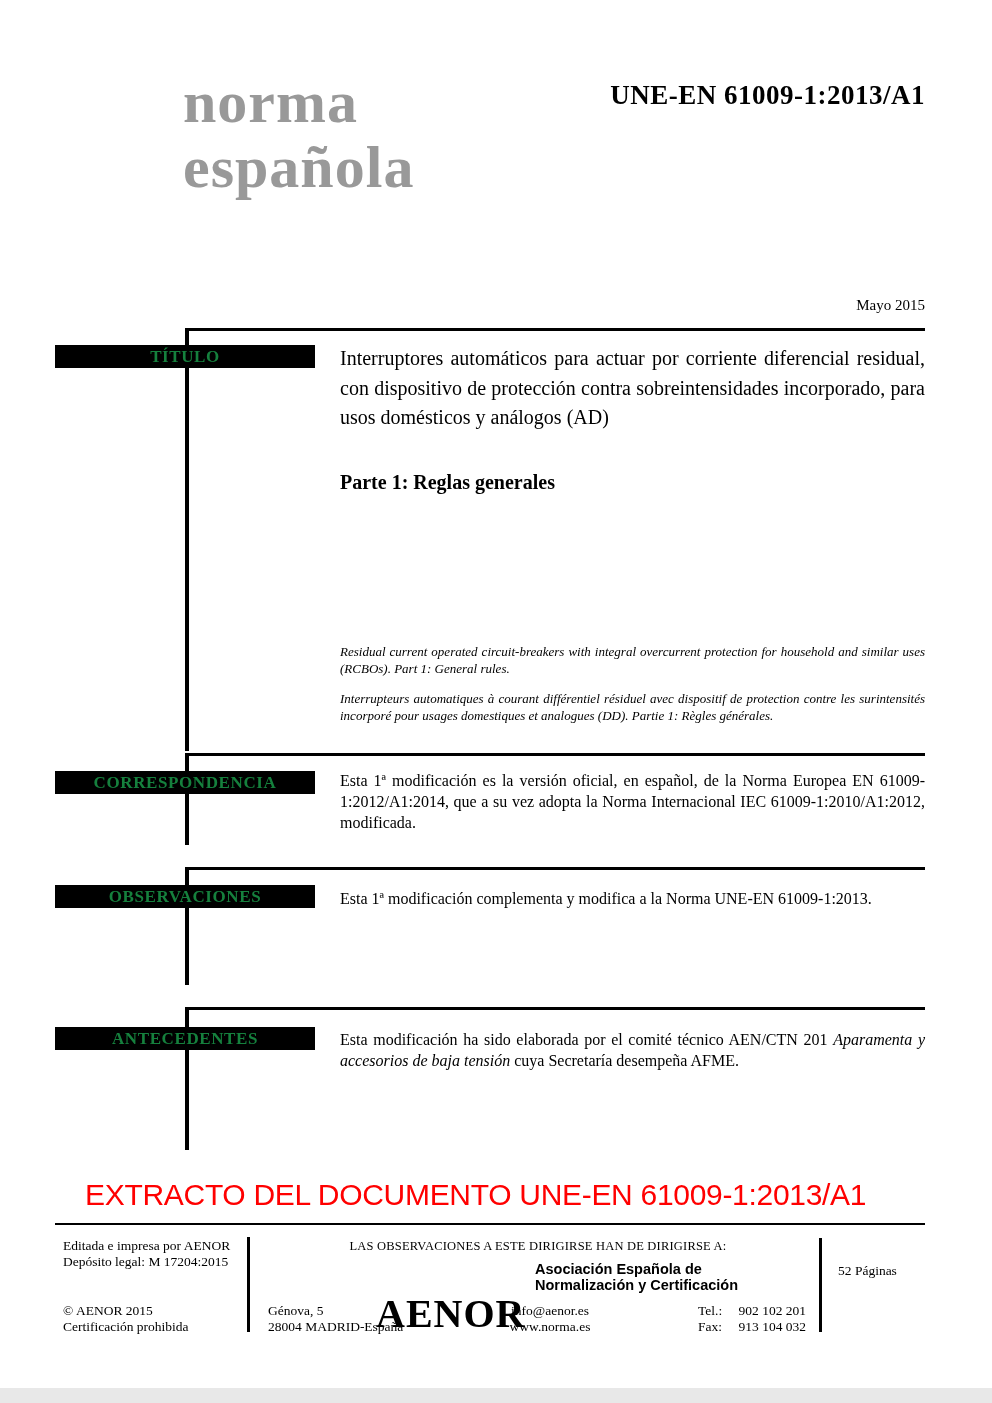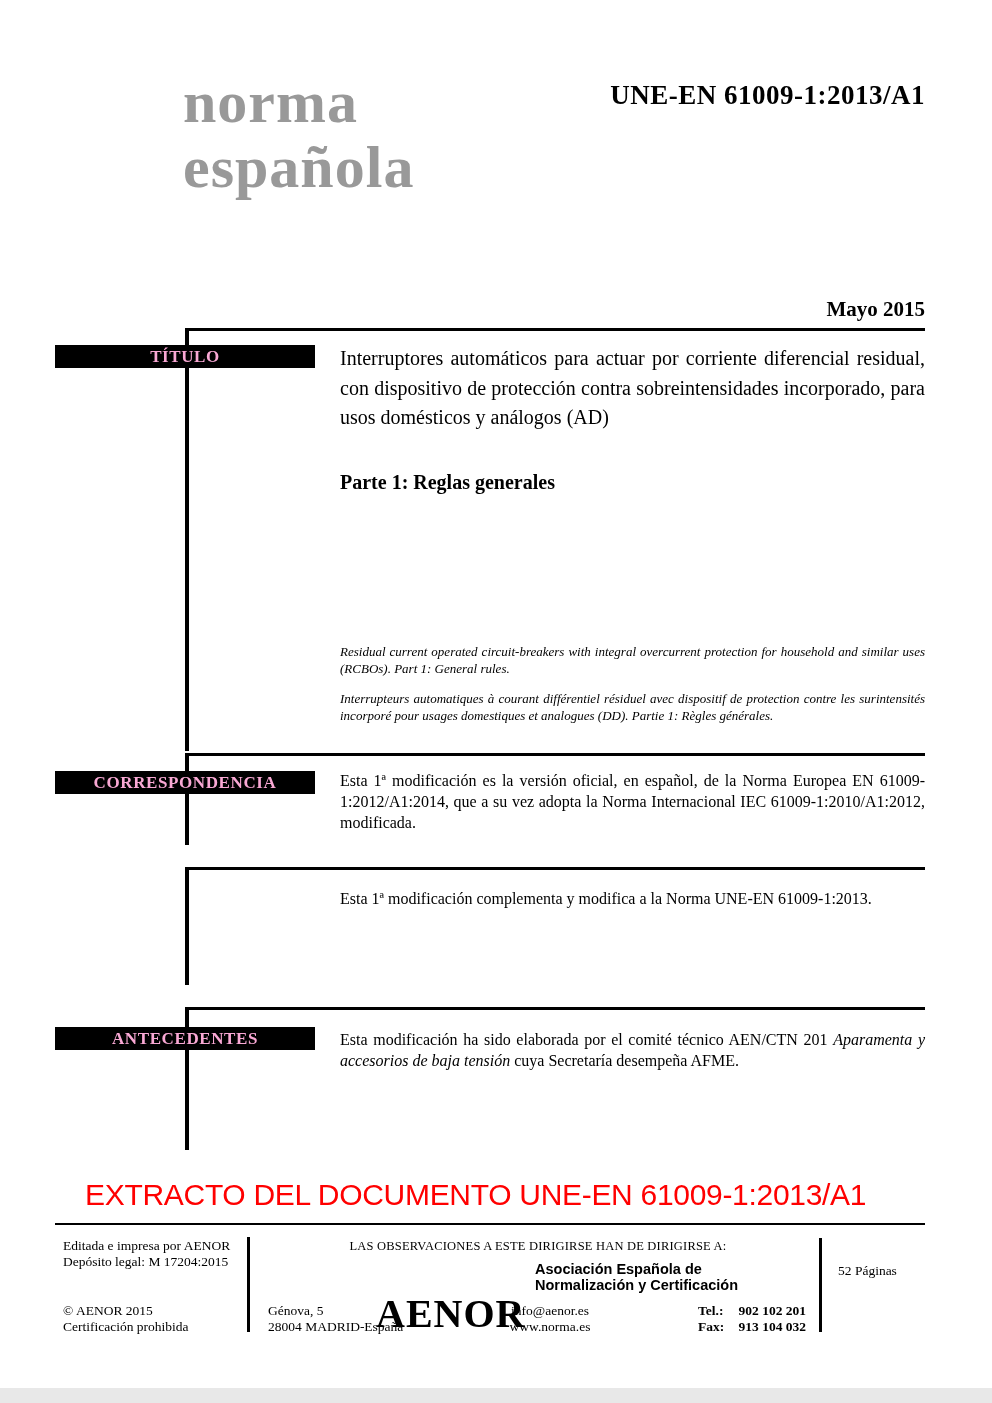--- a/index.html
+++ b/index.html
@@ -4,26 +4,26 @@
 <style>
   * { margin:0; padding:0; box-sizing:border-box; }
   html,body { background:#e8e8e8; }
   body { font-family:"Liberation Serif", serif; color:#000; }
   .page { position:relative; width:992px; height:1388px; background:#ffffff; margin:0 auto; overflow:hidden; }
   .abs { position:absolute; }
 
   
   .logo { left:183px; top:70px; font-size:60px; font-weight:bold; color:#999999; line-height:65px; letter-spacing:1px; }
   .doc-code { right:67px; top:80px; font-size:27px; font-weight:bold; letter-spacing:0.5px; }
-  .pub-date { right:67px; top:297px; font-size:21px; font-weight:bold; }
+  .pub-date { right:67px; top:297px; font-size:15px; font-weight:normal; }
 
   
   .hline { left:186px; width:739px; height:3px; background:#000; }
   .vline { left:185px; width:4px; background:#000; }
-  .label-box { left:55px; width:260px; height:23px; background:#000; color:#f9a8d4;
+  .label-box { left:55px; width:260px; height:23px; background:#000; color:#15803d;
                text-align:center; font-size:17px; font-weight:bold; line-height:23px; letter-spacing:0.6px; }
   .content { left:340px; width:585px; text-align:justify; }
 
   .titulo-hline { top:328px; }   .titulo-vline { top:328px; height:423px; }   .titulo-box { top:345px; }
   .titulo-text { top:344px; font-size:20px; font-weight:normal; line-height:29.5px; }
   .titulo-part { top:471px; font-size:20px; font-weight:bold; }
   .lang { font-style:italic; font-size:13px; line-height:17px; }
   .lang-en { top:643px; }
   .lang-fr { top:690px; }
 
@@ -49,21 +49,21 @@
   .f-div1 { left:247px; top:1237px; height:95px; }
   .f-div2 { left:819px; top:1238px; height:94px; }
   .f-small { font-size:13.5px; line-height:15.5px; }
   .f-left-top { left:63px; top:1238px; }
   .f-left-bottom { left:63px; top:1303px; }
   .f-notice { left:258px; top:1239px; width:560px; text-align:center; font-size:12.5px; letter-spacing:0.2px; }
   .f-aenor { left:376px; top:1294px; font-size:40px; font-weight:bold; letter-spacing:1px; line-height:40px; }
   .f-org { left:535px; top:1261px; font-family:"Liberation Sans", sans-serif; font-size:14.5px; font-weight:bold; line-height:16px; }
   .f-addr { left:268px; top:1303px; }
   .f-net { left:495px; top:1303px; width:110px; text-align:center; }
-  .f-telfax { left:698px; top:1303px; width:108px;font-weight:bold; }
+  .f-telfax { left:698px; top:1303px; width:108px; }
   .f-telfax .row { display:flex; justify-content:space-between; }
   .f-pages { left:838px; top:1263px; }
 </style>
 </head>
 <body>
 
 <div class="page">
 
   <div class="abs logo" style="color: rgb(153, 153, 153);">
     <div>norma</div>
@@ -80,20 +80,21 @@
   <div class="abs content lang lang-en">Residual current operated circuit-breakers with integral overcurrent protection for household and similar uses (RCBOs). Part 1: General rules.</div>
   <div class="abs content lang lang-fr">Interrupteurs automatiques à courant différentiel résiduel avec dispositif de protection contre les surintensités incorporé pour usages domestiques et analogues (DD). Partie 1: Règles générales.</div>
 
   <div class="abs hline corr-hline"></div>
   <div class="abs vline corr-vline"></div>
   <div class="abs label-box corr-box">CORRESPONDENCIA</div>
   <div class="abs content body-text corr-text">Esta 1ª modificación es la versión oficial, en español, de la Norma Europea EN 61009-1:2012/A1:2014, que a su vez adopta la Norma Internacional IEC 61009-1:2010/A1:2012, modificada.</div>
 
   <div class="abs hline obs-hline"></div>
   <div class="abs vline obs-vline"></div>
+  <div class="abs label-box obs-box">OBSERVACIONES</div>
   <div class="abs content body-text obs-text">Esta 1ª modificación complementa y modifica a la Norma UNE-EN 61009-1:2013.</div>
 
   <div class="abs hline ant-hline"></div>
   <div class="abs vline ant-vline"></div>
   <div class="abs label-box ant-box">ANTECEDENTES</div>
   <div class="abs content body-text ant-text"><span>Esta modificación ha sido elaborada por el comité técnico AEN/CTN 201 </span><span class="it">Aparamenta y accesorios de baja tensión</span><span> cuya Secretaría desempeña AFME.</span></div>
 
   <div class="abs extracto" id="extracto" style="color: rgb(255, 0, 0);">EXTRACTO DEL DOCUMENTO UNE-EN 61009-1:2013/A1</div>
 
   <div class="abs f-hline"></div>

